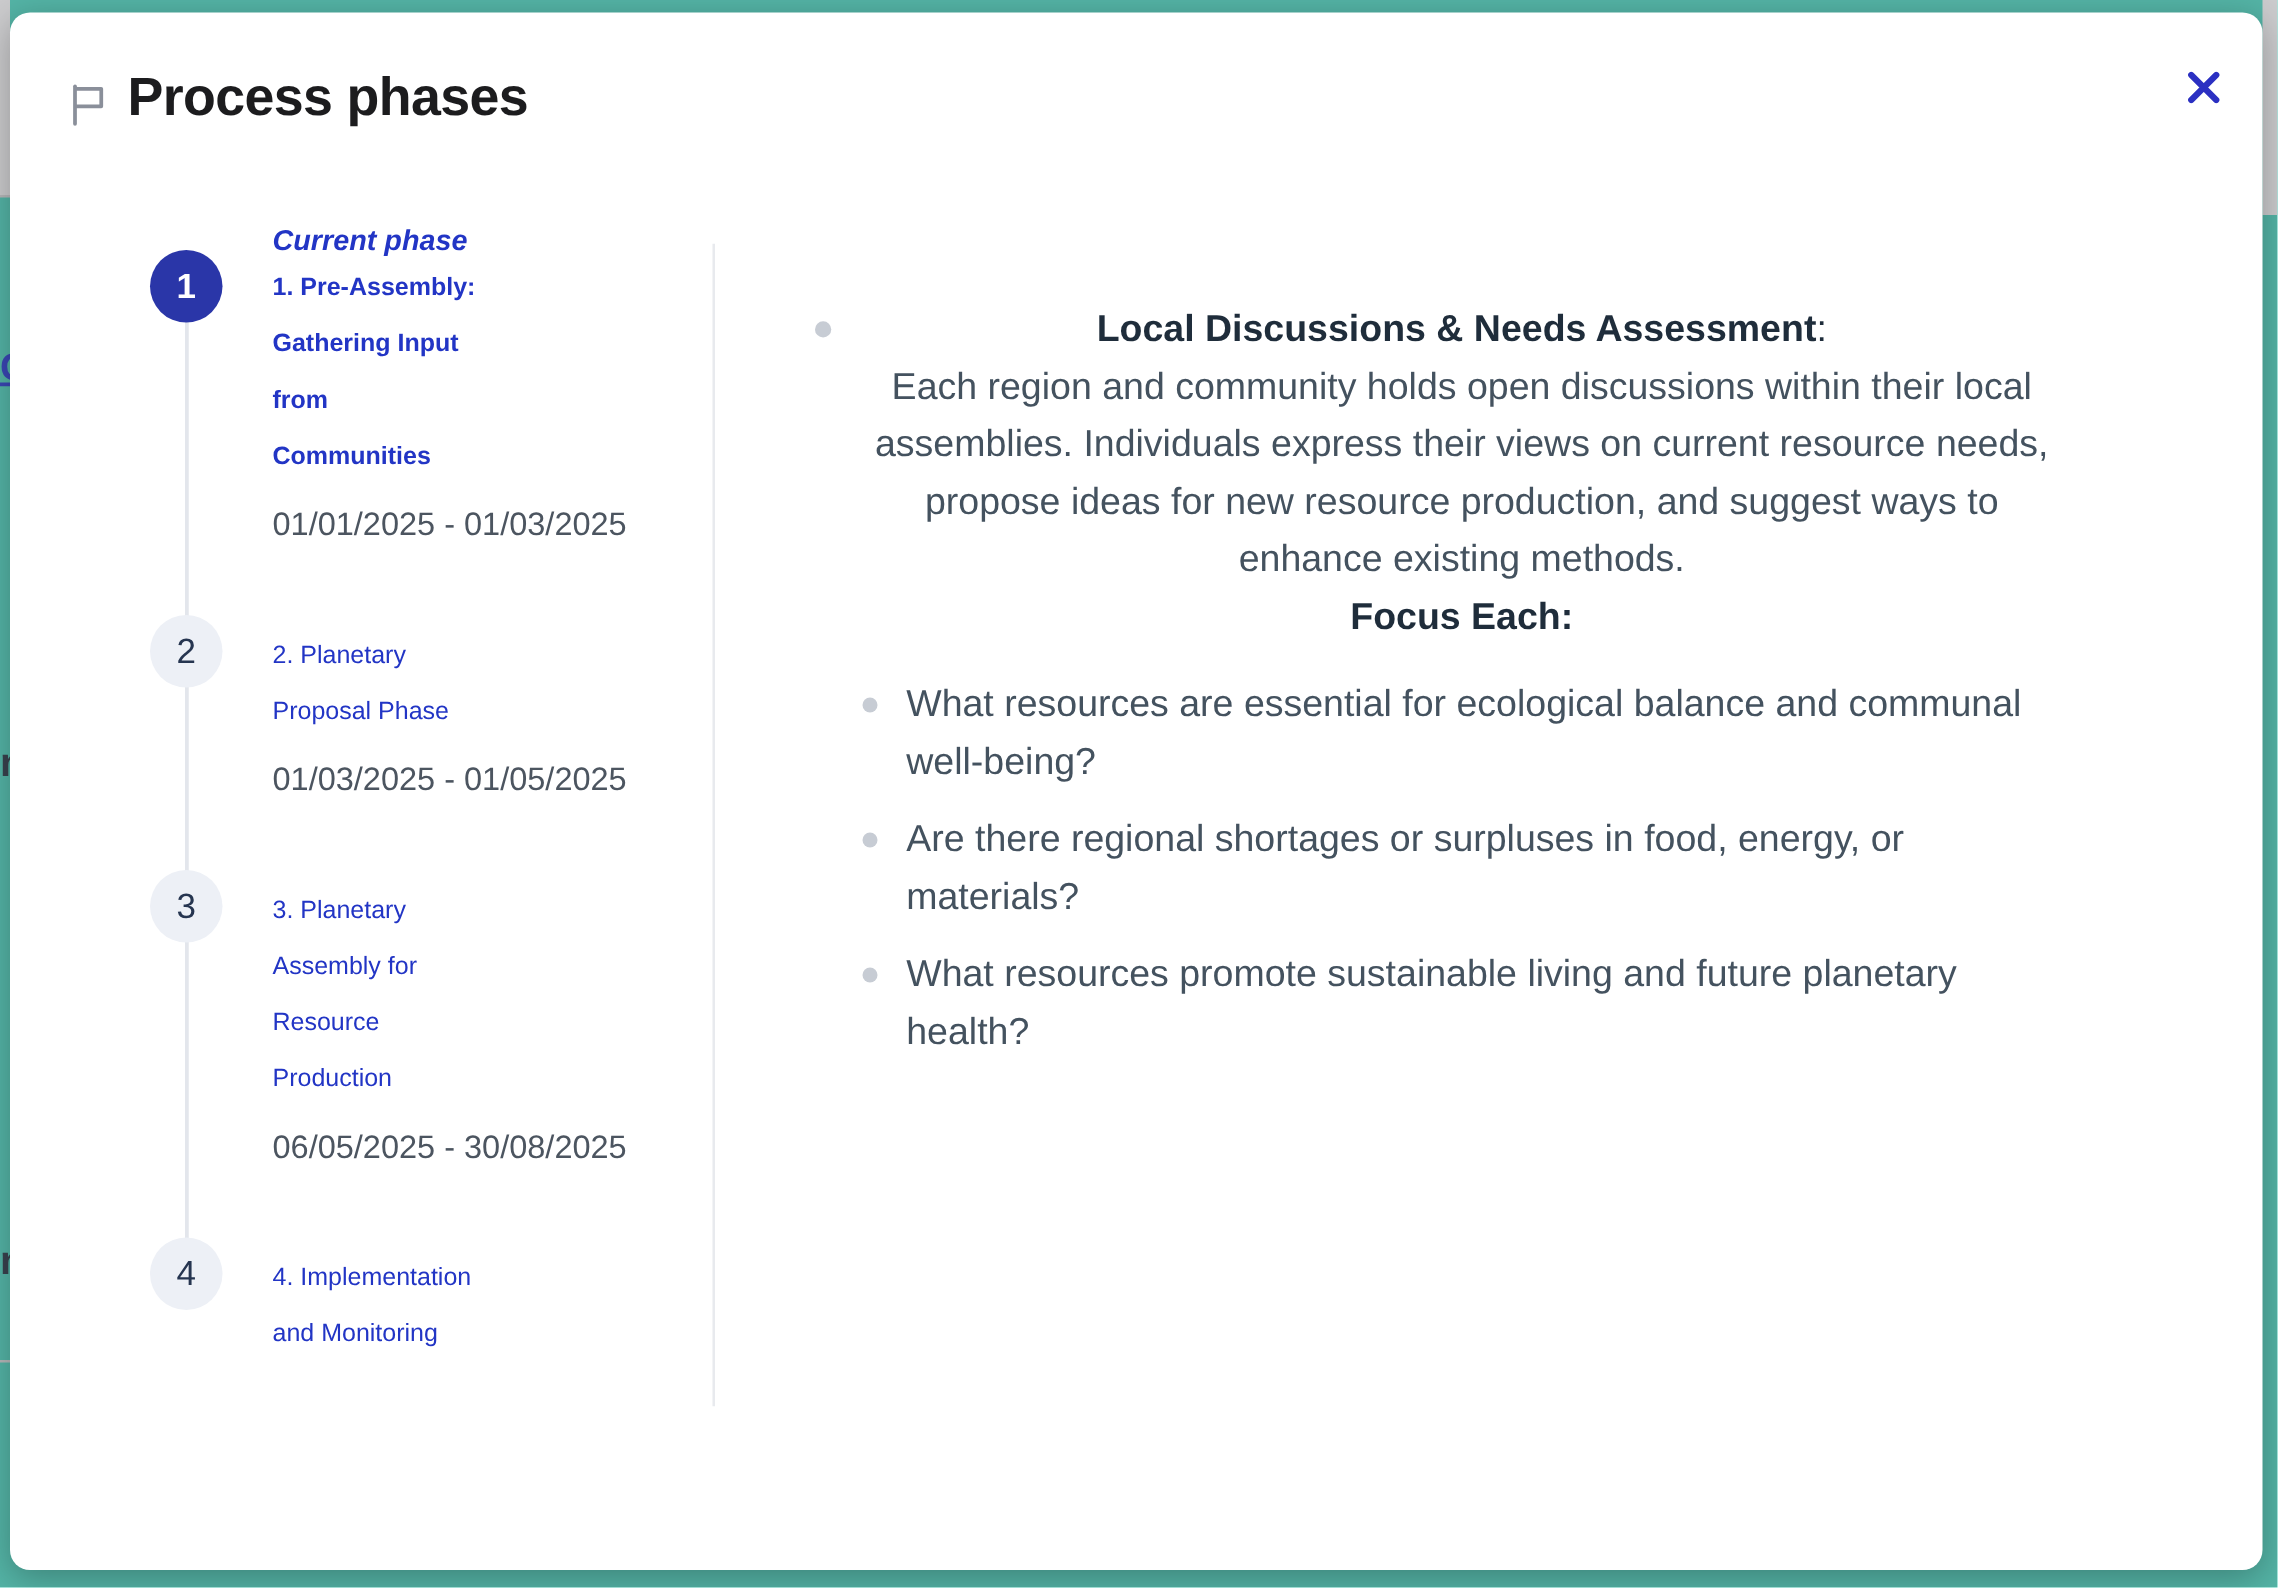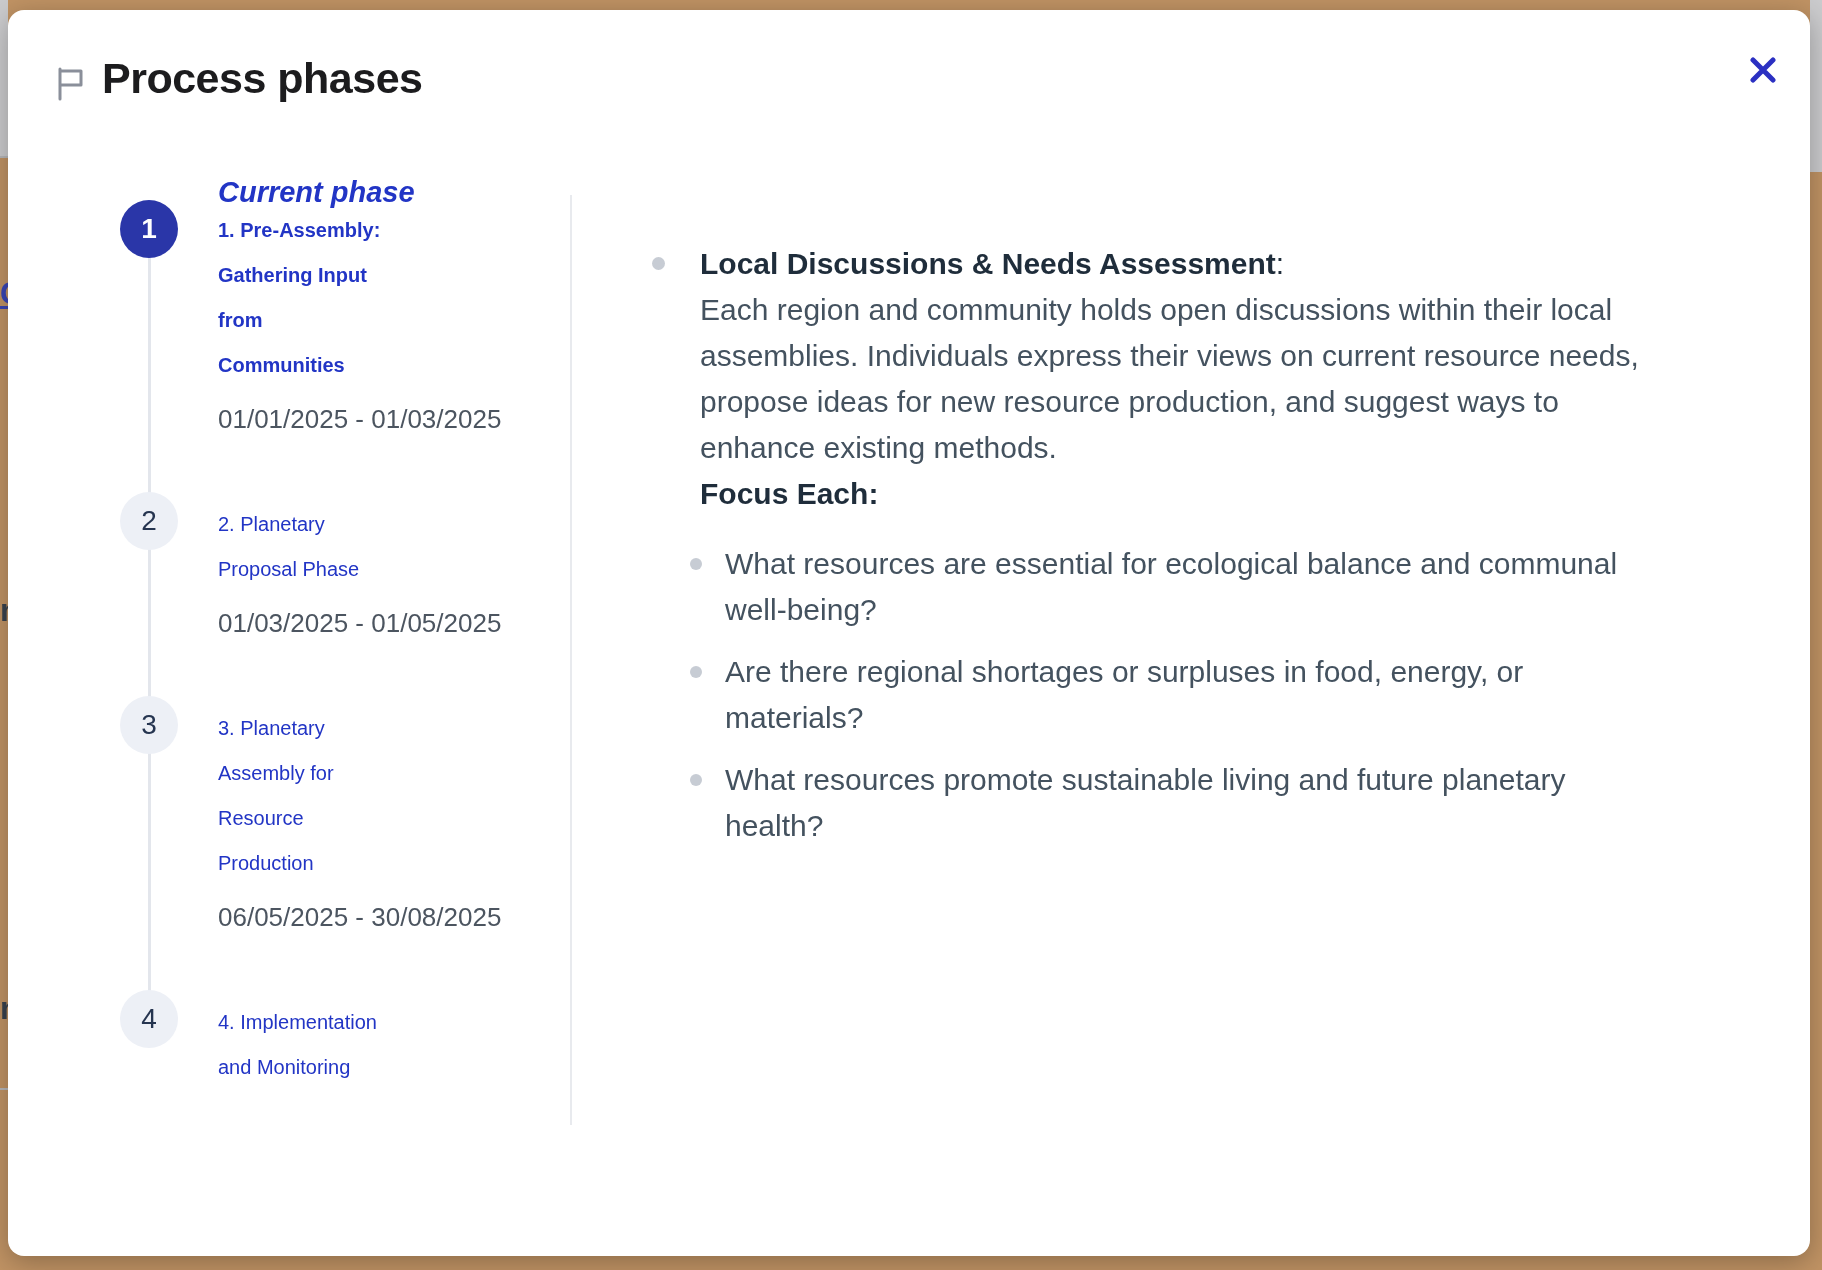--- a/index.html
+++ b/index.html
@@ -11,21 +11,21 @@
     --title_text:#1c1c1e;
     --body_text:#44525f;
     --heading_text:#1f2d3b;
     --date_text:#4c5560;
     --divider:#e8eaee;
     --bullet_dot:#c7ccd4;
     --backdrop:#c2c2c4;
   }
   *{margin:0;padding:0;box-sizing:border-box;}
   body{font-family:"Liberation Sans","DejaVu Sans",sans-serif;}
-  .stage{position:relative;width:1822px;height:1270px;overflow:hidden;background:#fdba74;}
+  .stage{position:relative;width:1822px;height:1270px;overflow:hidden;background:#5eead4;}
 
   
   .overlay{position:absolute;inset:0;background:rgba(64,64,68,0.32);z-index:1;}
   .edge-band-left{position:absolute;left:0;top:0;width:8px;height:156px;background:#cbcbcd;z-index:2;}
   .edge-band-right{position:absolute;right:0;top:0;width:12px;height:172px;background:#cbcbcd;z-index:2;}
   .edge-seam{position:absolute;left:0;width:8px;height:2px;background:#b7b7b9;z-index:2;}
   .frag{position:absolute;left:0;z-index:2;font-weight:700;overflow:hidden;white-space:nowrap;}
   .frag-link{top:276px;width:9px;font-size:31px;color:#3a46b4;text-decoration:underline;}
   .frag-t1{top:592px;width:8px;font-size:32px;color:#39424e;}
   .frag-t2{top:990px;width:8px;font-size:32px;color:#39424e;}
@@ -44,33 +44,33 @@
   .timeline{position:absolute;left:112px;top:166px;width:400px;}
   .connector{position:absolute;left:28px;top:54px;width:3px;height:790px;background:#e3e6ec;z-index:0;}
   .phase{position:relative;padding-left:98px;z-index:1;}
   .phase + .phase{margin-top:68px;}
   .phase-circle{position:absolute;left:0;width:58px;height:58px;border-radius:50%;
                 display:flex;align-items:center;justify-content:center;
                 font-size:28px;background:var(--inactive_circle_bg);color:var(--inactive_circle_text);z-index:1;}
   .phase-circle.current{background:var(--current_circle);color:#ffffff;font-weight:600;}
   .phase-1 .phase-circle{top:24px;}
   .phase-rest .phase-circle{top:-10px;}
-  .current-label{font-size:29px;line-height:32px;font-weight:700;font-style:italic;color:var(--accent_blue);}
+  .current-label{font-size:23px;line-height:32px;font-weight:700;font-style:italic;color:var(--accent_blue);}
   .phase-title{display:block;font-size:20px;line-height:45px;color:var(--accent_blue);
                text-decoration:none;white-space:pre-line;width:280px;cursor:pointer;}
   .phase-title.bold{font-weight:700;}
   .phase-dates{margin-top:16px;font-size:26px;line-height:30px;color:var(--date_text);width:310px;}
 
   .divider{position:absolute;left:562px;top:185px;width:2px;height:930px;background:var(--divider);}
 
   
   .content{position:absolute;left:644px;top:231px;width:1150px;}
   .main-row{display:flex;}
   .dot{width:13px;height:13px;border-radius:50%;background:var(--bullet_dot);margin-top:16px;flex-shrink:0;}
-  .main-text{margin-left:35px;font-size:30px;line-height:46px;color:var(--body_text);}
+  .main-text{margin-left:35px;font-size:30px;line-height:46px;color:var(--body_text);text-align:center;}
   .heading-strong{font-weight:700;color:var(--heading_text);}
   .heading-suffix{color:var(--heading_text);}
   .body-par{white-space:pre-line;}
   .subheading{font-weight:700;color:var(--heading_text);}
   .focus-list{margin-top:24px;list-style:none;}
   .focus-item{display:flex;margin-bottom:16px;}
   .sub-dot{width:12px;height:12px;border-radius:50%;background:var(--bullet_dot);margin-left:38px;margin-top:17px;flex-shrink:0;}
   .focus-text{margin-left:23px;font-size:30px;line-height:46px;color:var(--body_text);white-space:pre-line;}
 </style>
 </head>

